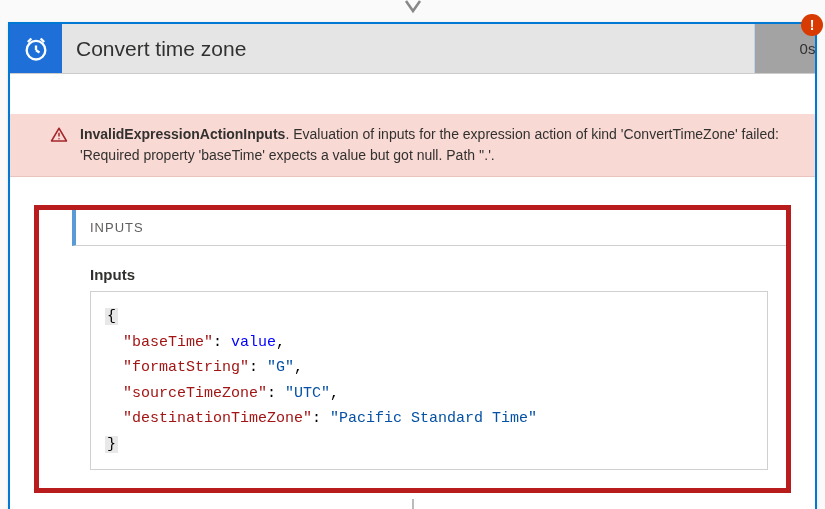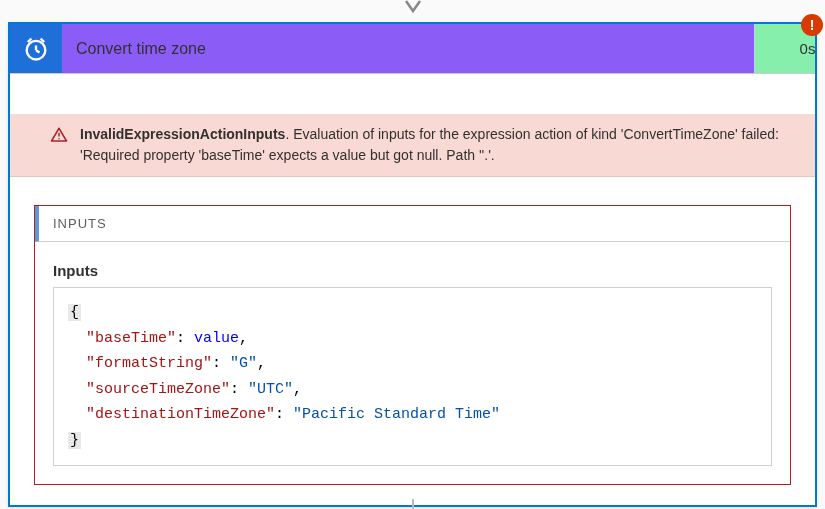--- a/index.html
+++ b/index.html
@@ -48,31 +48,31 @@
     }
     .icon-box svg {
       width: 28px;
       height: 28px;
       stroke: #fff;
       fill: none;
       stroke-width: 2;
     }
     .title-box {
       flex: 1;
-      background: #8b5cf6;
+      background: #e5e5e5;
       display: flex;
       align-items: center;
       padding: 0 14px;
-      font-size: 16px;
+      font-size: 21px;
       color: #323130;
       border-right: 1px solid #bcd4eb;
     }
     .duration-box {
       width: 60px;
-      background: #86efac;
+      background: #a3a3a3;
       display: flex;
       align-items: center;
       justify-content: center;
       font-size: 15px;
       color: #323130;
       padding-left: 45px;
     }
     .error-badge {
       position: absolute;
       top: 14px;
@@ -110,21 +110,22 @@
       line-height: 1.5;
     }
     .error-text .error-code {
       font-weight: 600;
     }
     .card-body {
       padding: 28px 24px 20px 24px;
       background: #fff;
     }
     .section {
-      border: 1px solid #b91c1c;
+      border: 5px solid #b91c1c;
+      padding-left: 33px;
     }
     .section-header {
       border-left: 4px solid #5b9bd5;
       padding: 10px 14px;
       font-size: 13px;
       letter-spacing: 1px;
       color: #605e5c;
       font-weight: 500;
       border-bottom: 1px solid #d0d0d0;
     }

